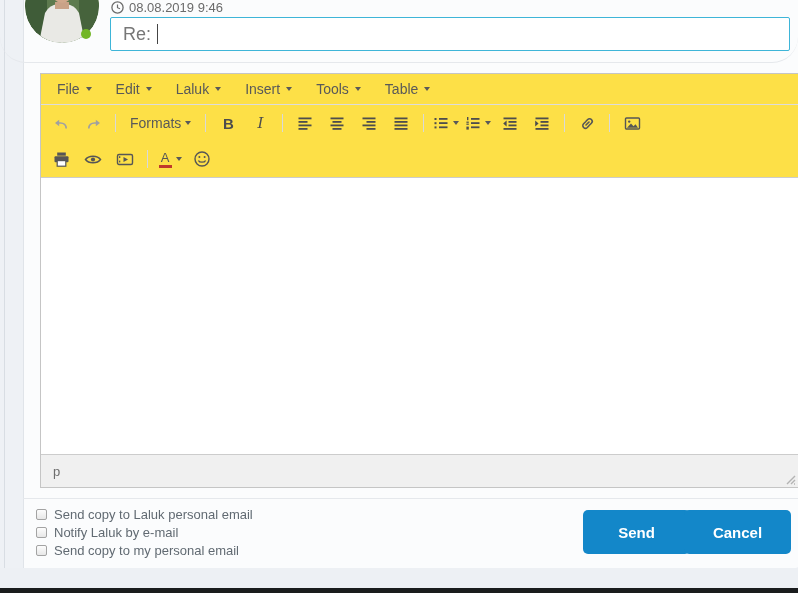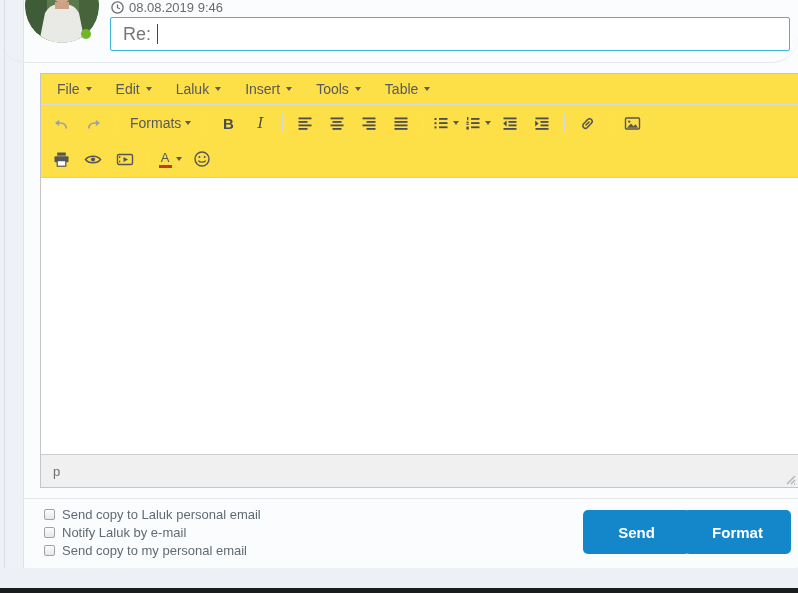--- a/index.html
+++ b/index.html
@@ -43,21 +43,21 @@
   .forecolor{display:flex;flex-direction:column;align-items:center;line-height:1;}
   .forecolor .letter{font-size:13px;color:#565656;}
   .forecolor .bar{width:13px;height:3px;margin-top:1px;background:var(--forecolor-underline,#c0392b);}
   .edit-area{flex:1;background:#ffffff;border-top:1px solid #cccccc;border-bottom:1px solid #cccccc;}
   .statusbar{height:32px;background:#f0f0f0;display:flex;align-items:center;position:relative;
              color:#6d6d6d;font-size:13px;padding-left:12px;}
   .grip{position:absolute;right:2px;bottom:2px;width:13px;height:13px;cursor:nwse-resize;}
   
   .footer-divider{position:absolute;left:23px;top:498px;width:775px;height:1px;background:#e5e8ec;}
   .checks{position:absolute;left:36px;top:507px;display:flex;flex-direction:column;gap:3px;}
-  .check-row{display:flex;align-items:center;gap:7px;height:15px;color:#616a72;font-size:13px;margin-left:8px;}
+  .check-row{display:flex;align-items:center;gap:7px;height:15px;color:#616a72;font-size:13px;}
   .checkbox{width:11px;height:11px;box-sizing:border-box;border:1px solid #a3a3a3;border-radius:2px;
             background:linear-gradient(#fdfdfd,#e7e7e7);}
   .btn{position:absolute;top:510px;height:44px;background:var(--accent-blue,#1387c9);color:#fff;
        font-weight:bold;font-size:15px;border:none;border-radius:5px;display:flex;align-items:center;
        justify-content:center;cursor:pointer;font-family:"Liberation Sans", sans-serif;}
   .btn-send{left:583px;width:107px;}
   .btn-cancel{left:684px;width:107px;}
   
   .bottom-strip{position:absolute;left:0;top:568px;width:798px;height:20px;background:#edf0f4;}
   .dark-bar{position:absolute;left:0;top:588px;width:798px;height:5px;background:#1a1c1d;}
@@ -315,17 +315,17 @@
       <span class="checkbox"></span>
       <span>Notify Laluk by e-mail</span>
     </label>
     <label class="check-row">
       <span class="checkbox"></span>
       <span>Send copy to my personal email</span>
     </label>
   </div>
 
   <button class="btn btn-send">Send</button>
-  <button class="btn btn-cancel">Format</button>
+  <button class="btn btn-cancel">Cancel</button>
 
   <div class="bottom-strip"></div>
   <div class="dark-bar"></div>
 </div>
 
 </body></html>

